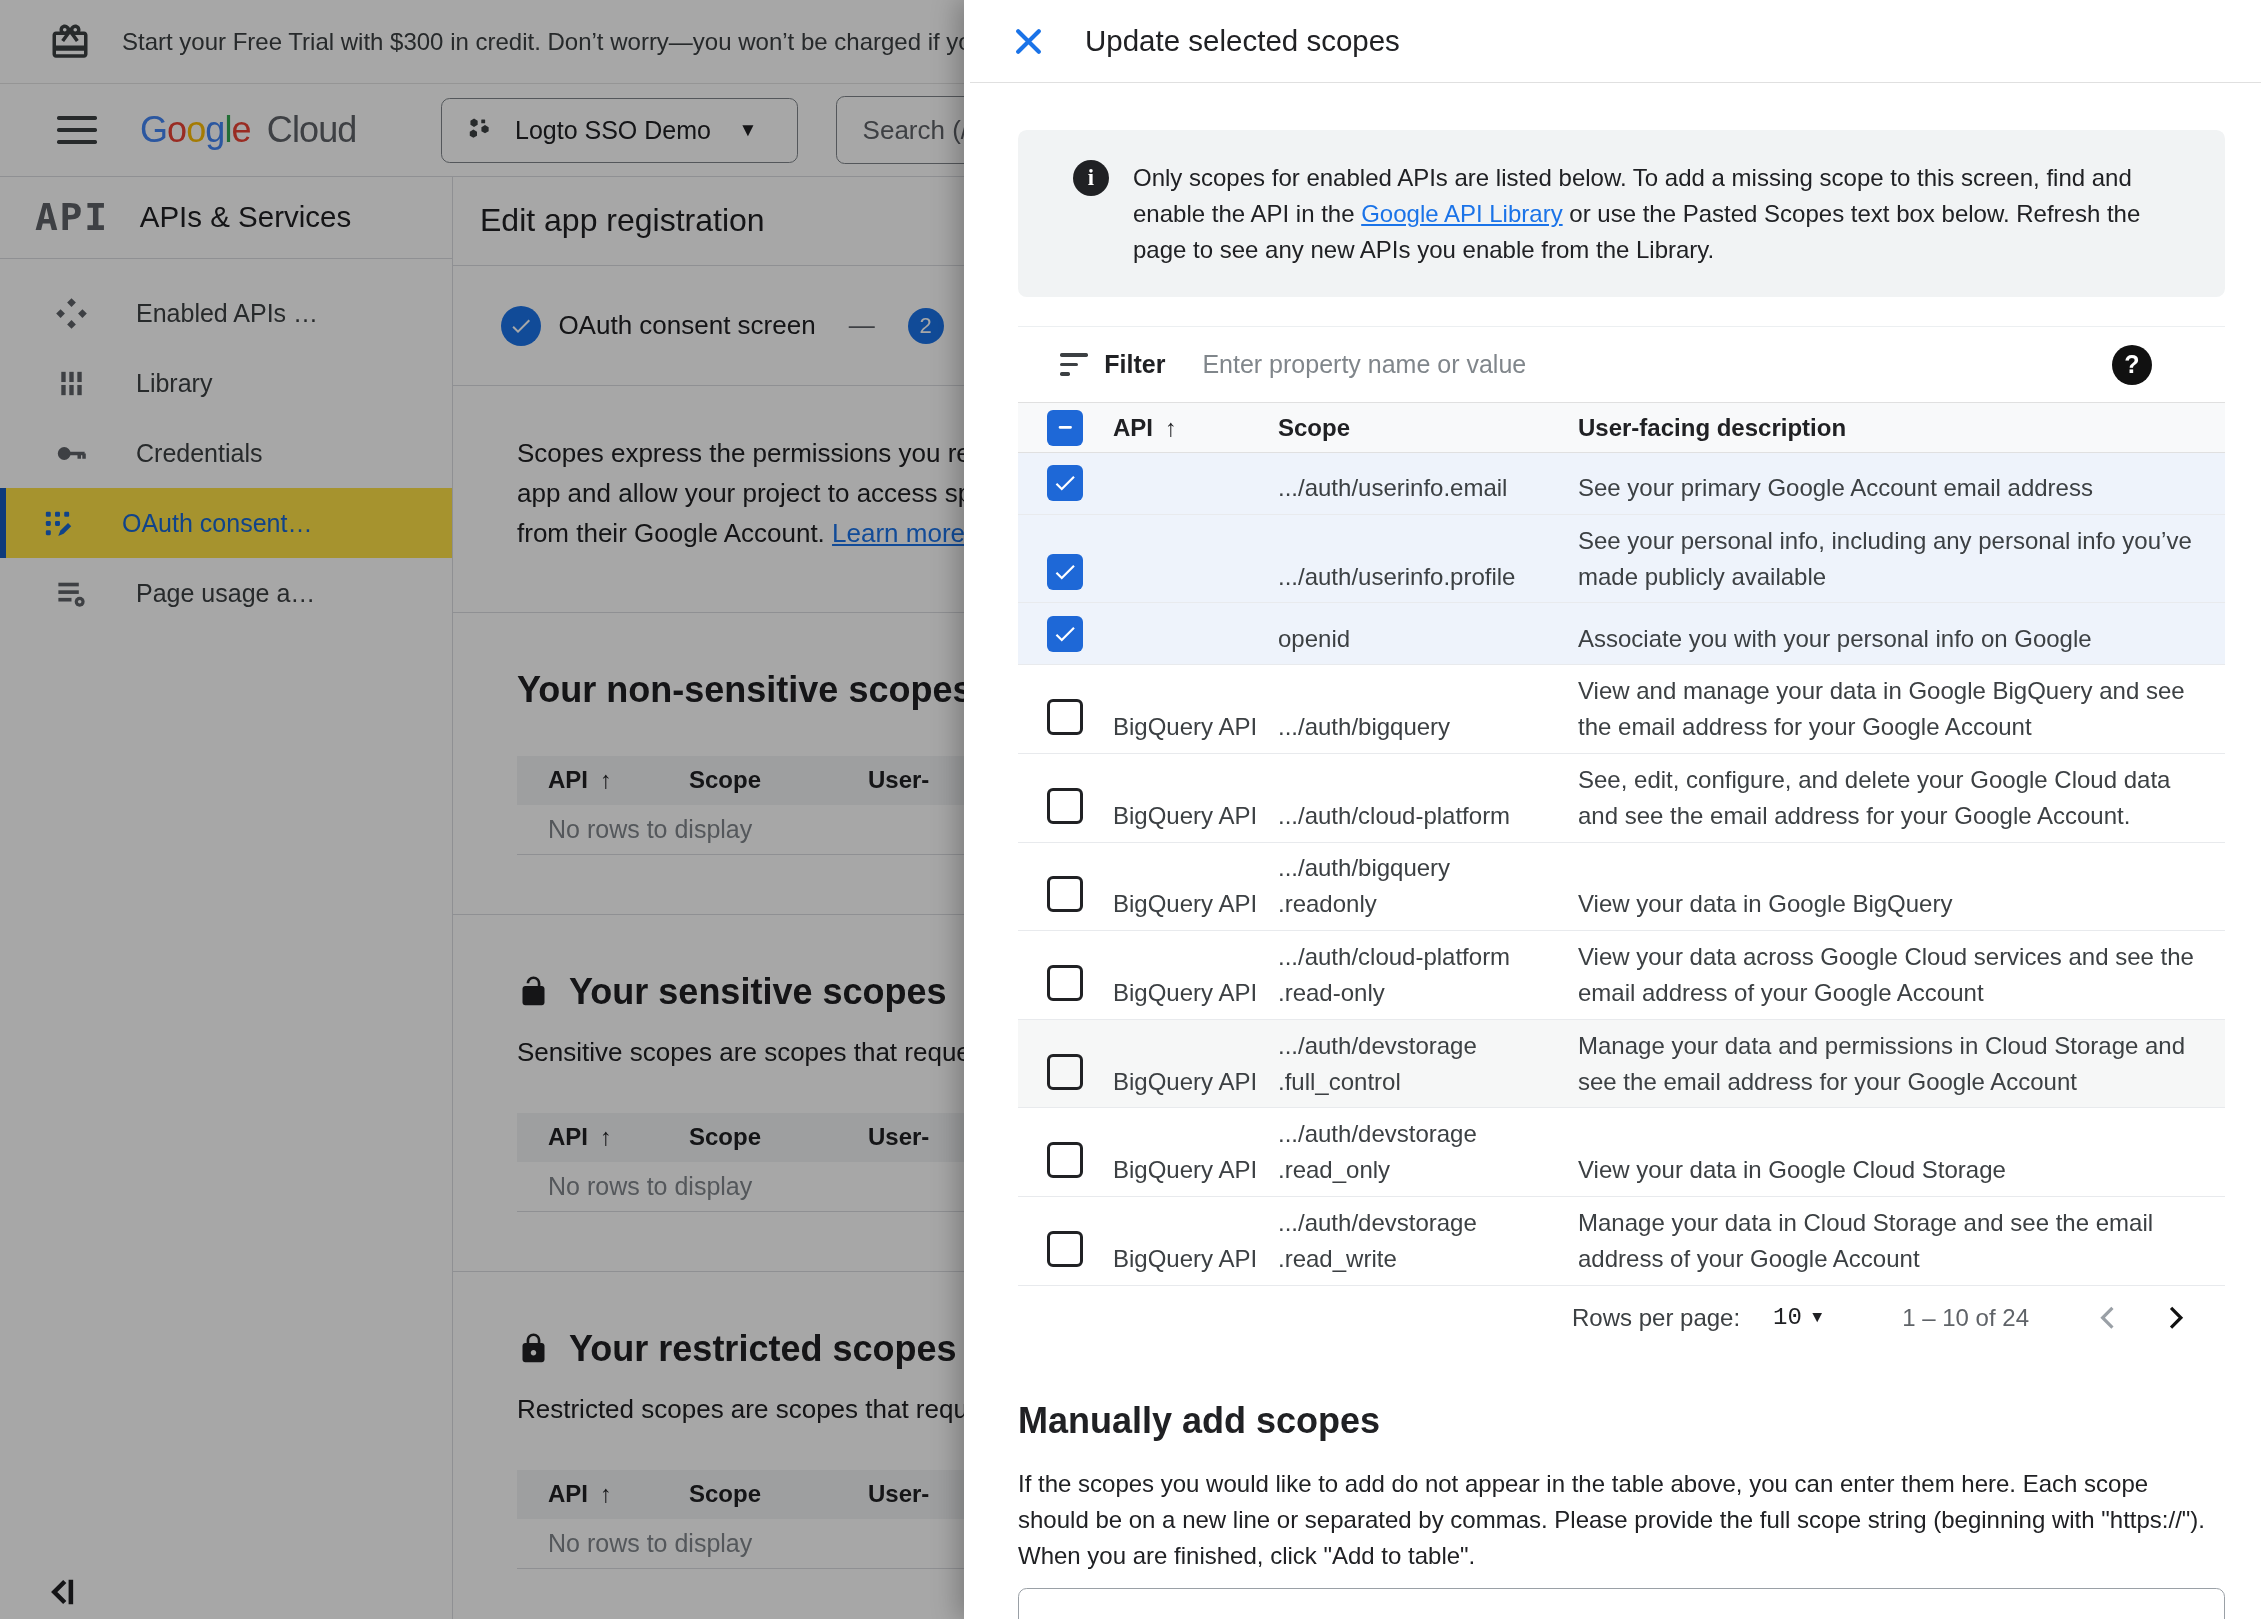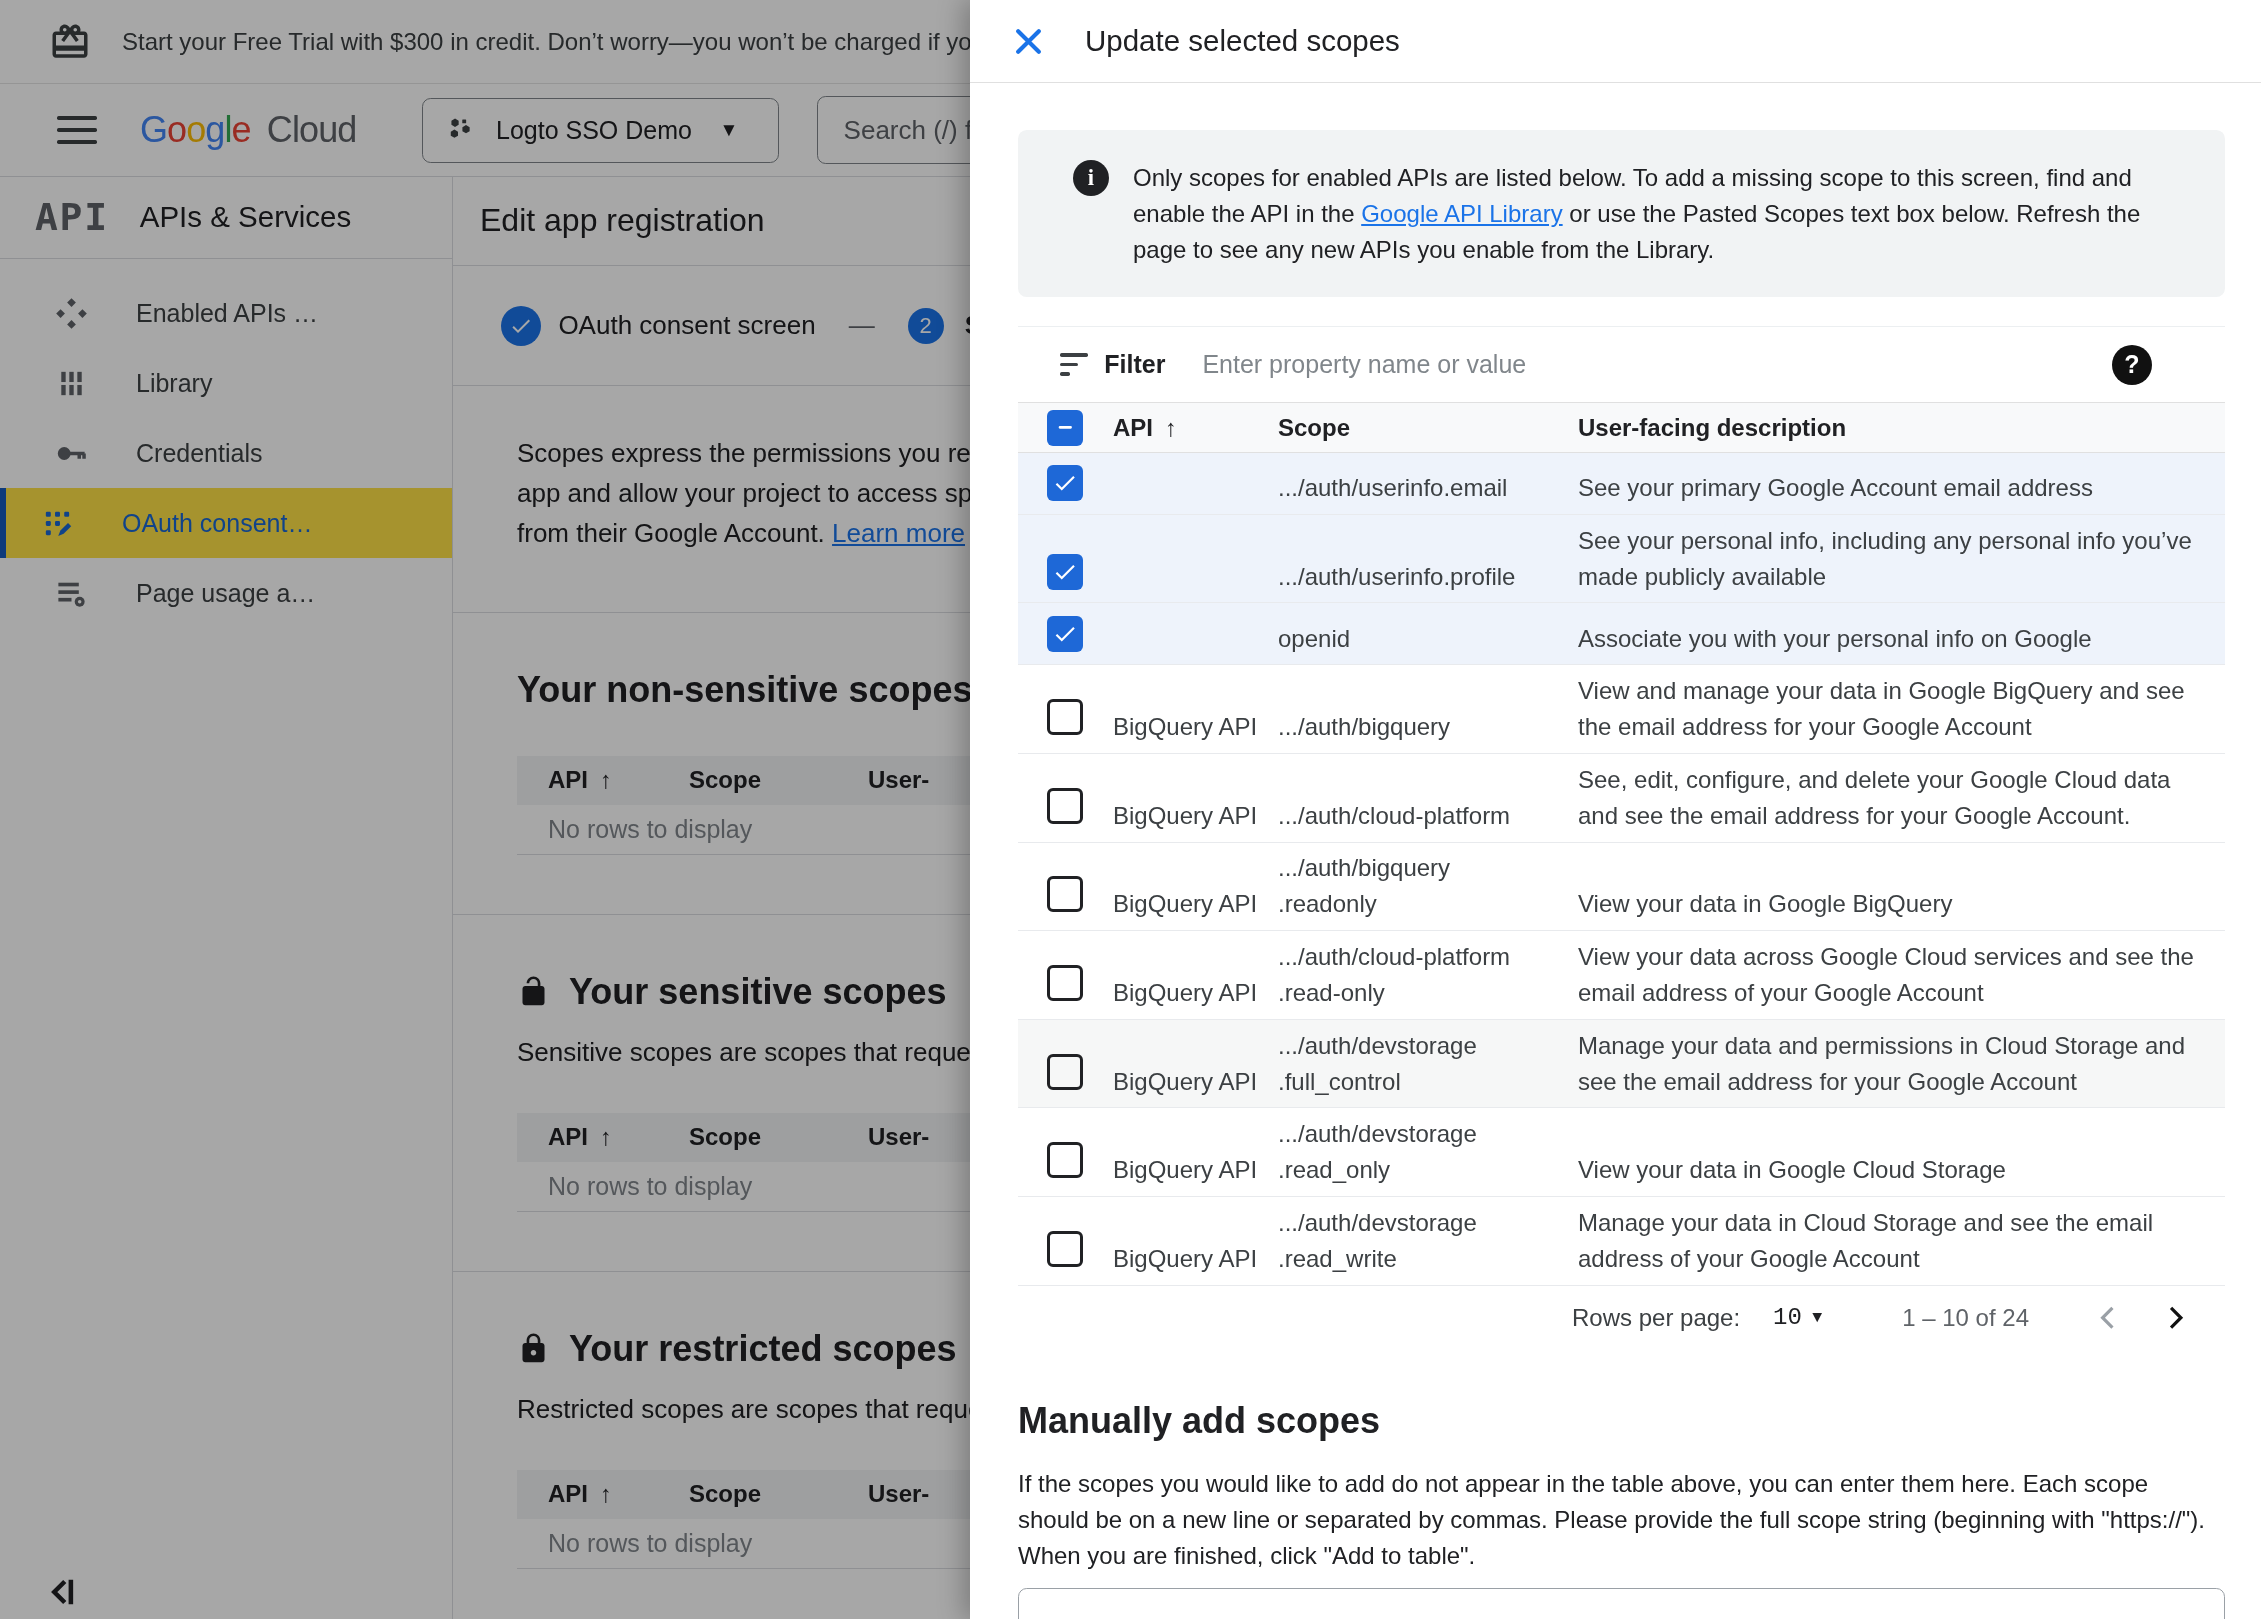--- a/index.html
+++ b/index.html
@@ -12,21 +12,21 @@
   
   .app{position:absolute;inset:0;background:#fff;}
   .banner{height:83px;display:flex;align-items:center;border-bottom:0.9px solid #e4e4e4;}
   .banner .gift{margin-left:49px;width:42px;height:42px;flex:none;}
   .banner-text{margin-left:31px;font-size:24px;color:#3c4043;white-space:nowrap;}
   .topbar{height:92px;display:flex;align-items:center;border-bottom:0.9px solid #dadce0;}
   .hamburger{margin-left:57px;width:40px;display:flex;flex-direction:column;gap:7.8px;cursor:pointer;}
   .hamburger span{height:3.9px;background:#3c4043;border-radius:1.7px;}
   .glogo{margin-left:43px;font-size:36px;letter-spacing:-0.9px;white-space:nowrap;}
   .glogo .cloud{color:#5f6368;margin-left:7px;}
-  .project-btn{margin-left:66px;height:63px;min-width:309px;border:1.7px solid #80868b;border-radius:8.7px;
+  .project-btn{margin-left:85px;height:63px;min-width:309px;border:1.7px solid #80868b;border-radius:8.7px;
     display:flex;align-items:center;padding:0 22.6px;gap:19px;font-size:25px;color:#202124;background:transparent;cursor:pointer;}
   .project-btn .caret{font-size:19px;color:#202124;margin-left:8.7px;}
   .search-box{margin-left:38px;height:66px;width:782px;border:1.7px solid #80868b;border-radius:8.7px;
     display:flex;align-items:center;padding-left:26px;color:#5f6368;font-size:26px;}
   .body-row{position:absolute;top:176px;left:0;right:0;bottom:0;display:flex;}
   
   .sidebar{width:452px;flex:none;border-right:0.9px solid #dadce0;position:relative;}
   .sidebar-header{height:82px;border-bottom:0.9px solid #dadce0;display:flex;align-items:center;}
   .api-logo{margin-left:35px;font-family:"DejaVu Sans Mono","Liberation Mono",monospace;font-weight:bold;
     font-size:38px;color:#5f6368;letter-spacing:1.7px;}
@@ -66,21 +66,21 @@
   .mthead .mc1{padding-left:31px;width:172px;box-sizing:border-box;display:flex;gap:12px;align-items:center;}
   .mthead .mc2{width:179px;}
   .mthead .mc3{flex:1;white-space:nowrap;overflow:hidden;}
   .mempty{height:49px;display:flex;align-items:center;padding-left:31px;color:#80868b;font-size:25px;
     border-bottom:0.9px solid #dadce0;}
   .sort-arrow{font-size:24px;font-weight:bold;}
   
   .scrim{position:absolute;inset:0;background:rgba(0,0,0,.345);z-index:5;}
   
   .panel{position:absolute;top:0;right:0;width:1291px;height:100%;background:#fff;z-index:10;
-    box-shadow:-7px 0 24px rgba(0,0,0,.25);}
+    box-shadow:-7px 0 24px rgba(0,0,0,.25);padding-left:6px;}
   .panel-header{height:82px;border-bottom:0.9px solid #e0e0e0;display:flex;align-items:center;}
   .close-x{margin-left:39px;width:38px;height:38px;flex:none;cursor:pointer;display:flex;align-items:center;justify-content:center;}
   .panel-title{margin-left:38px;font-size:29.5px;color:#202124;white-space:nowrap;}
   .panel-body{padding:0 36px 0 48px;}
   .info-box{margin-top:47px;background:#f1f3f4;border-radius:8.7px;display:flex;padding:29.5px 31px 29.5px 0;}
   .info-icon{margin-left:55px;width:36px;height:36px;border-radius:50%;background:#202124;color:#fff;flex:none;
     display:flex;align-items:center;justify-content:center;font-size:22.6px;font-weight:bold;font-family:"Liberation Serif",serif;}
   .info-text{margin-left:24px;font-size:24px;line-height:36px;color:#202124;}
   .info-link{color:#1a73e8;text-decoration:underline;cursor:pointer;}
   .filter-row{margin-top:29px;height:75px;display:flex;align-items:center;border-top:0.9px solid #eceff1;position:relative;}

